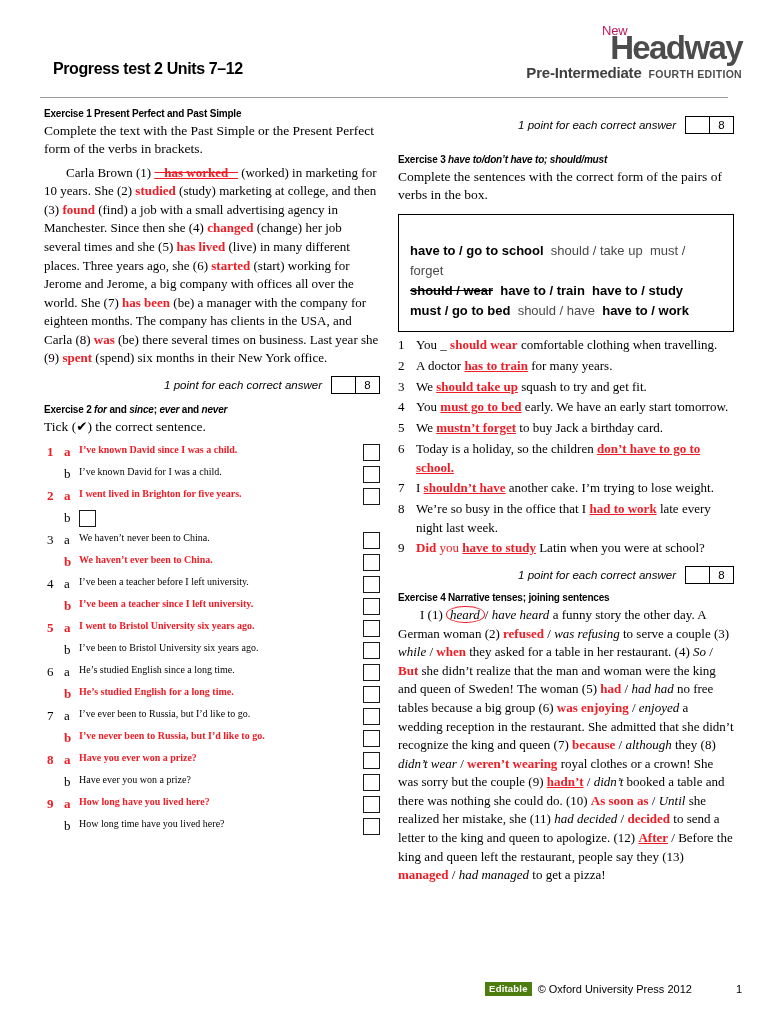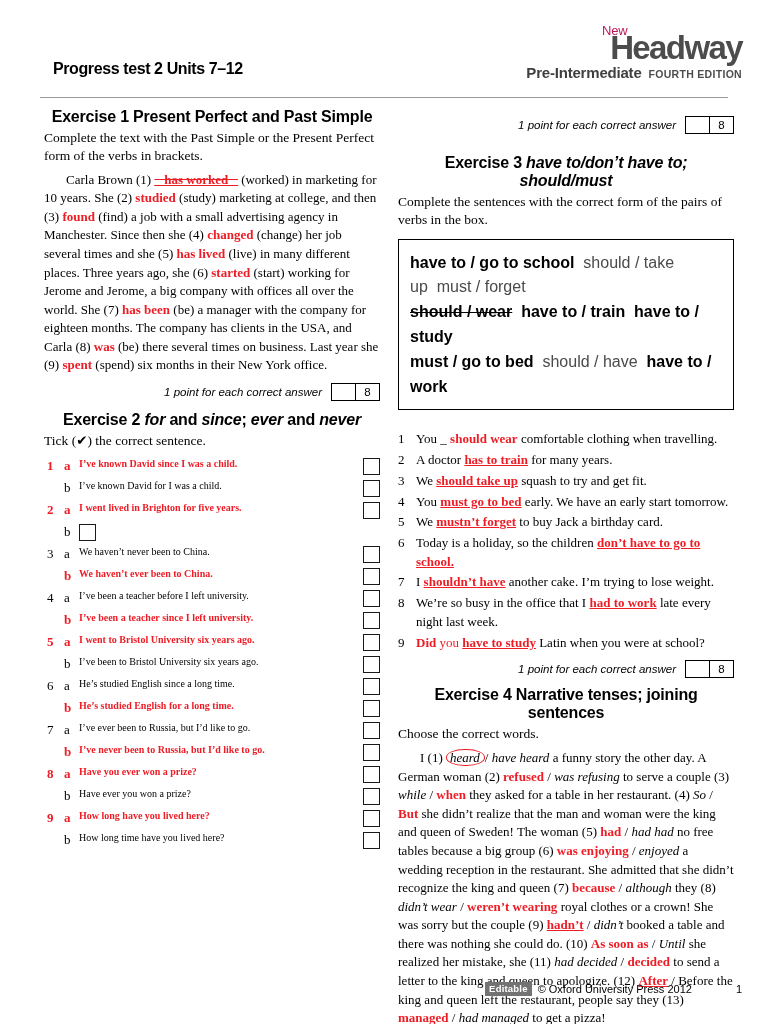--- a/index.html
+++ b/index.html
@@ -32,22 +32,22 @@
 
   .title { position:absolute; left:53px; top:60px; font-family:"Liberation Sans", sans-serif;
            font-size:16px; font-weight:bold; letter-spacing:-.4px; }
   .hr-top { position:absolute; left:40px; top:97px; width:688px; border-top:1px solid #9a9a9a; }
 
   
   .col { position:absolute; top:108px; }
   .col-left { left:44px; width:336px; }
   .col-right { left:398px; width:336px; }
 
-  .ex-head { font-family:"Liberation Sans", sans-serif; font-size:16px; font-weight:bold;
-             margin:0 0 3px 0; letter-spacing:-.2px;text-align:center; }
+  .ex-head { font-family:"Liberation Sans", sans-serif; font-size:10px; font-weight:bold;
+             margin:0 0 3px 0; letter-spacing:-.2px; }
   .ex-head .it { font-style:italic; }
   .instr { font-size:13.5px; line-height:1.32; margin:0 0 6px 0; }
 
   .body-text { font-size:13px; line-height:1.43; text-indent:22px; margin:0; }
   .red { color:#ee1c25; font-weight:bold; }
   .red-u { color:#ee1c25; font-weight:bold; text-decoration:underline; }
   .it { font-style:italic; }
   .strike { text-decoration:line-through; }
 
   
@@ -62,37 +62,37 @@
   .q-list { margin:2px 0 0 0; }
   .q-row { display:flex; align-items:flex-start; margin-bottom:1px; min-height:21px; }
   .q-num { width:17px; flex:0 0 17px; font-size:13px; line-height:1.5; text-align:left; padding-left:3px; }
   .q-let { width:15px; flex:0 0 15px; font-size:13px; line-height:1.5; }
   .q-txt { flex:1 1 auto; font-size:10px; line-height:1.5; padding-right:6px; }
   .q-box { flex:0 0 17px; width:17px; height:17px; border:1.6px solid #1a1a1a; background:#fff;
            margin-top:2px; box-sizing:border-box; }
   .q-row.bold .q-let, .q-row.bold .q-txt, .q-row.bold .q-num { font-weight:bold; color:#ee1c25; }
 
   
-  .wordbox { border:1.2px solid #000; padding:11px 11px 10px 11px; margin:10px 0 20px 0;
-             font-family:"Liberation Sans", sans-serif; font-size:16px; line-height:1.55; }
+  .wordbox { border:1.2px solid #000; padding:26px 11px 10px 11px; margin:10px 0 4px 0;
+             font-family:"Liberation Sans", sans-serif; font-size:13px; line-height:1.55; }
   .wordbox .w { font-weight:bold; }
   .wordbox .wl { font-weight:normal; color:#4a4a4a; }
 
   
   .s-list { margin:2px 0 0 0; }
   .s-row { display:flex; align-items:flex-start; margin-bottom:2px; }
   .s-num { width:18px; flex:0 0 18px; font-size:13px; line-height:1.44; }
   .s-txt { flex:1 1 auto; font-size:13px; line-height:1.44; }
 
   .circled { border:1.3px solid #ee1c25; border-radius:48%; padding:0 4px 0 3px; font-style:italic; }
 
   
   .footer { position:absolute; left:44px; right:26px; bottom:28px; display:flex;
             align-items:center; justify-content:flex-end; }
-  .editable { background:#737373; color:#fff; font-family:"Liberation Sans", sans-serif;
+  .editable { background:#4d7c0f; color:#fff; font-family:"Liberation Sans", sans-serif;
               font-size:9.5px; font-weight:bold; padding:1px 4px 2px 4px; margin-right:6px; letter-spacing:.2px;}
   .copy { font-family:"Liberation Sans", sans-serif; font-size:11px; }
   .pageno { font-family:"Liberation Sans", sans-serif; font-size:11px; margin-left:44px; }
 </style>
 </head>
 <body>
 
 <div class="page">
 
 
@@ -299,21 +299,20 @@
       <span class="score-text">1 point for each correct answer</span>
       <span class="score-box">
         <span class="empty"></span>
         <span class="val">8</span>
       </span>
     </div>
 
     <div style="height:6px"></div>
 
     <div class="ex-head">Exercise 4 Narrative tenses; joining sentences</div>
-    <div class="instr">Choose the correct words.</div>
     <p class="body-text" id="ex4-text"><span>I (1) </span><span class="circled red" style="font-weight: normal; color: rgb(0, 0, 0);">heard</span><span>/ </span><span class="it">have heard</span><span> a funny story the other day. A German woman (2) </span><span class="red">refused</span><span> / </span><span class="it">was refusing</span><span> to serve a couple (3) </span><span class="it">while</span><span> / </span><span class="red">when</span><span> they asked for a table in her restaurant. (4) </span><span class="it">So</span><span> / </span><span class="red">But</span><span> she didn’t realize that the man and woman were the king and queen of Sweden! The woman (5) </span><span class="red">had</span><span> / </span><span class="it">had had</span><span> no free tables because a big group (6) </span><span class="red">was enjoying</span><span> / </span><span class="it">enjoyed</span><span> a wedding reception in the restaurant. She admitted that she didn’t recognize the king and queen (7) </span><span class="red">because</span><span> / </span><span class="it">although</span><span> they (8) </span><span class="it">didn’t wear</span><span> / </span><span class="red">weren’t wearing</span><span> royal clothes or a crown! She was sorry but the couple (9) </span><span class="red-u">hadn’t</span><span> / </span><span class="it">didn’t</span><span> booked a table and there was nothing she could do. (10) </span><span class="red">As soon as</span><span> / </span><span class="it">Until</span><span> she realized her mistake, she (11) </span><span class="it">had decided</span><span> / </span><span class="red">decided</span><span> to send a letter to the king and queen to apologize. (12) </span><span class="red-u">After</span><span> / </span><span>Before</span><span> the king and queen left the restaurant, people say they (13) </span><span class="red">managed</span><span> / </span><span class="it">had managed</span><span> to get a pizza!</span></p>
   </div>
 
   <div class="footer">
     <span class="editable">Editable</span>
     <span class="copy">© Oxford University Press 2012</span>
     <span class="pageno">1</span>
   </div>
 </div>
 

